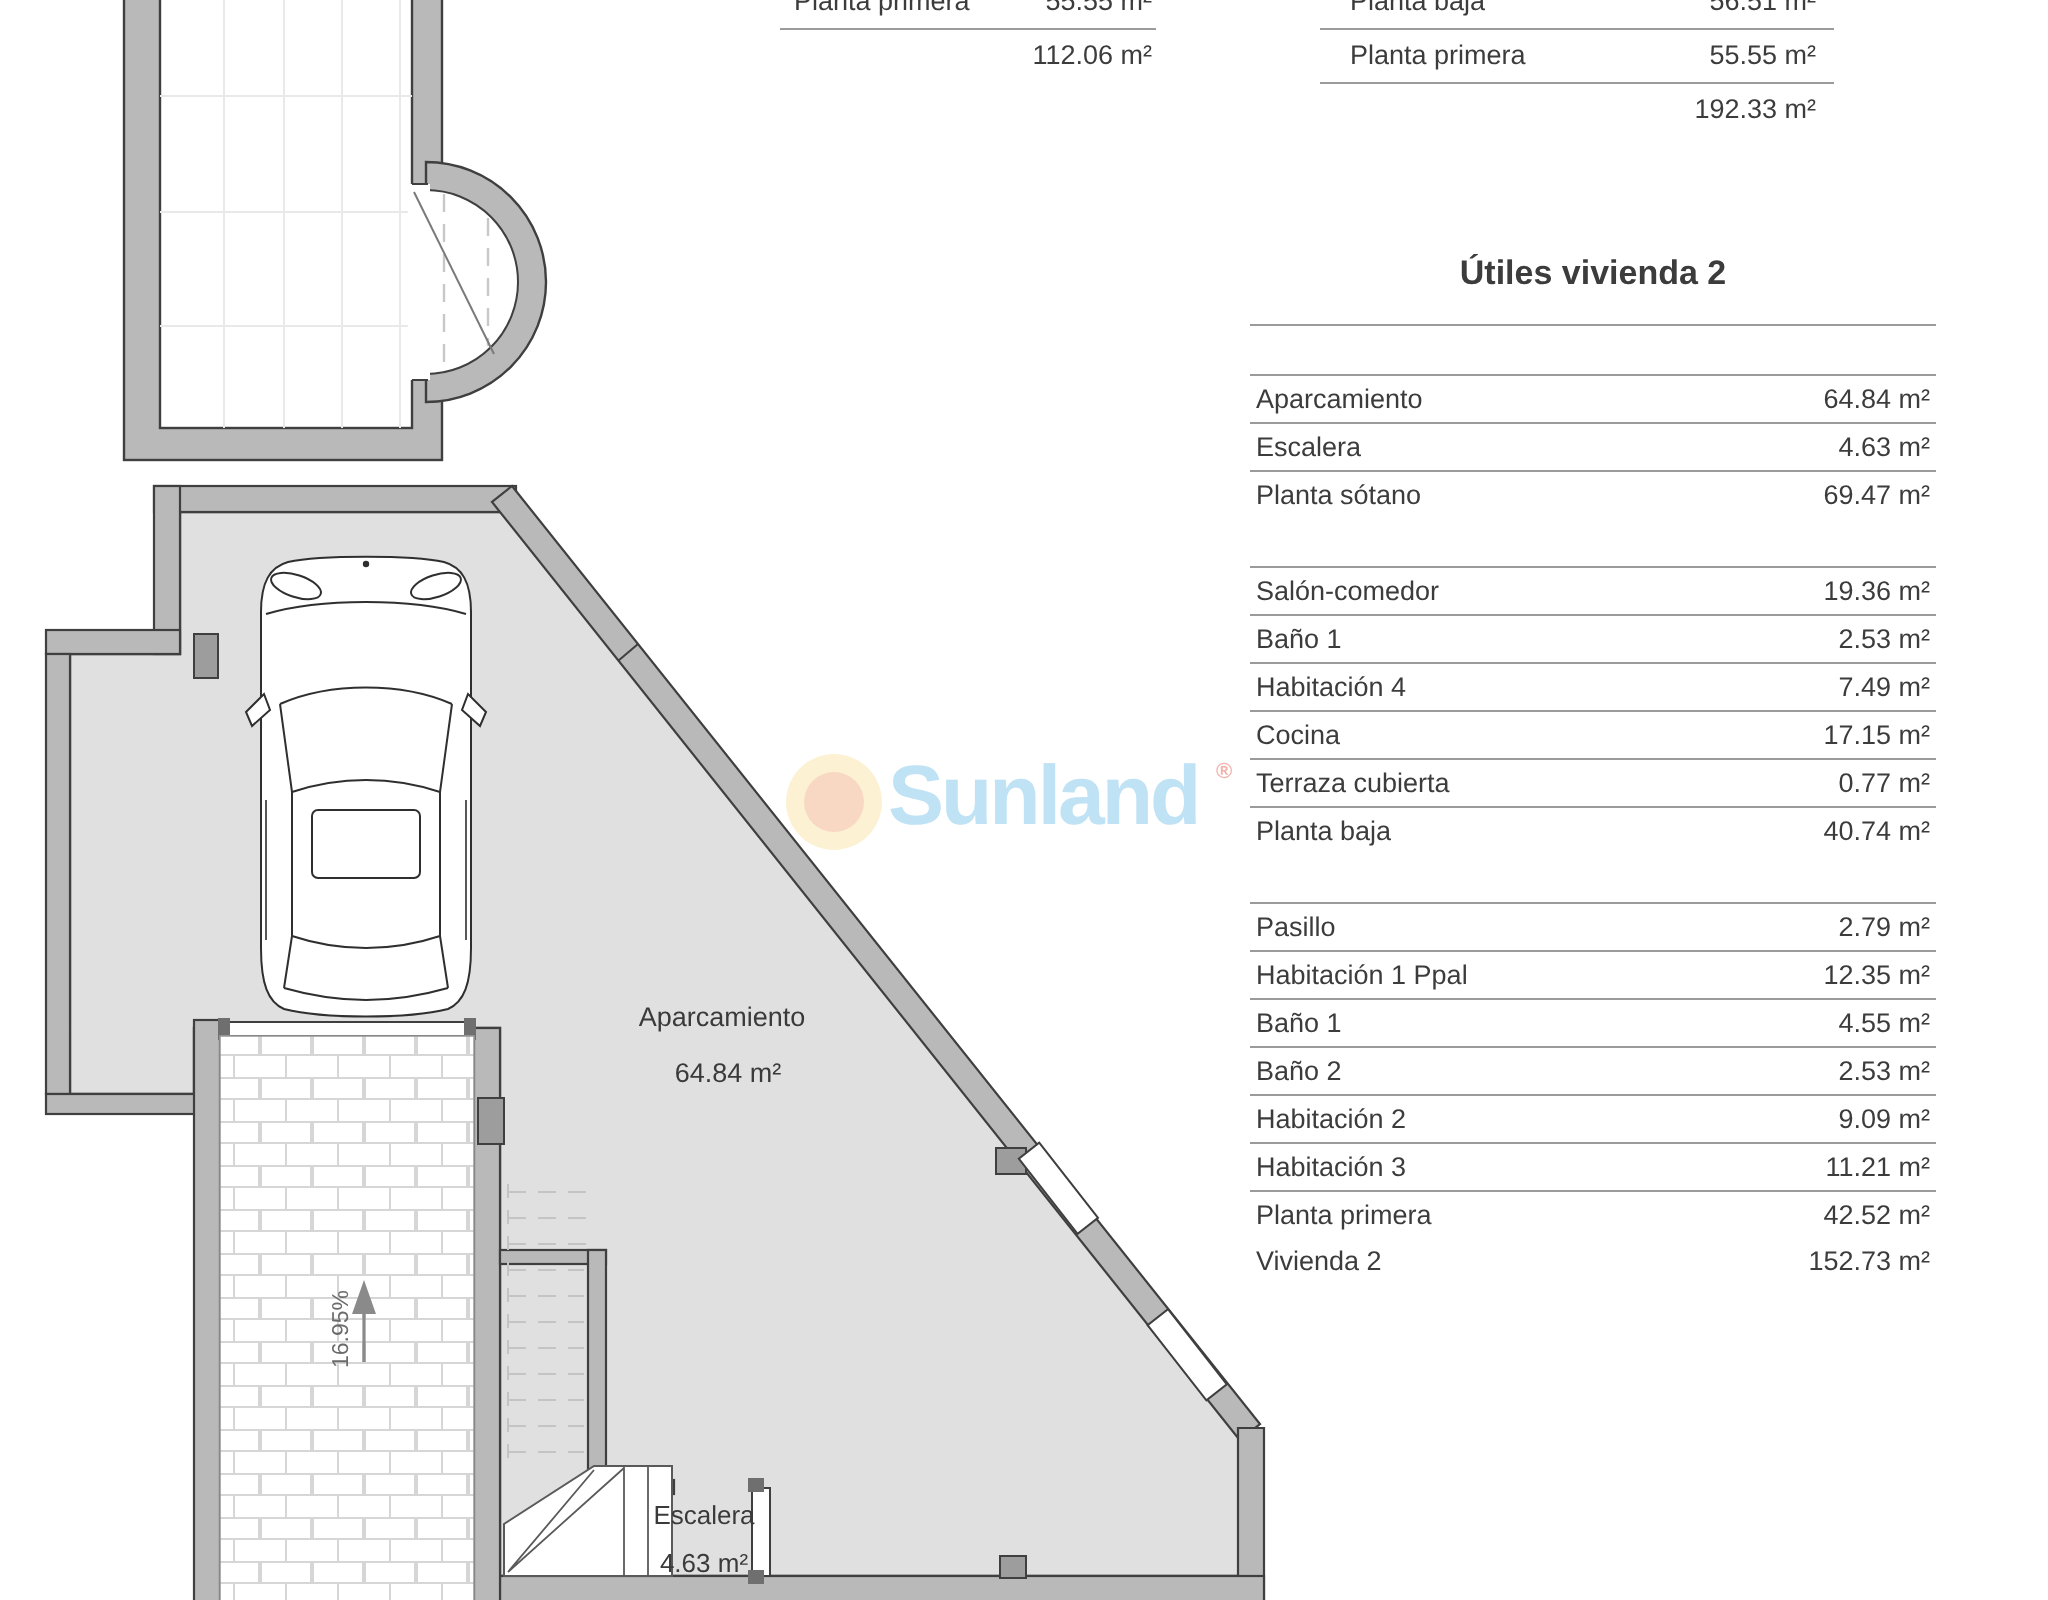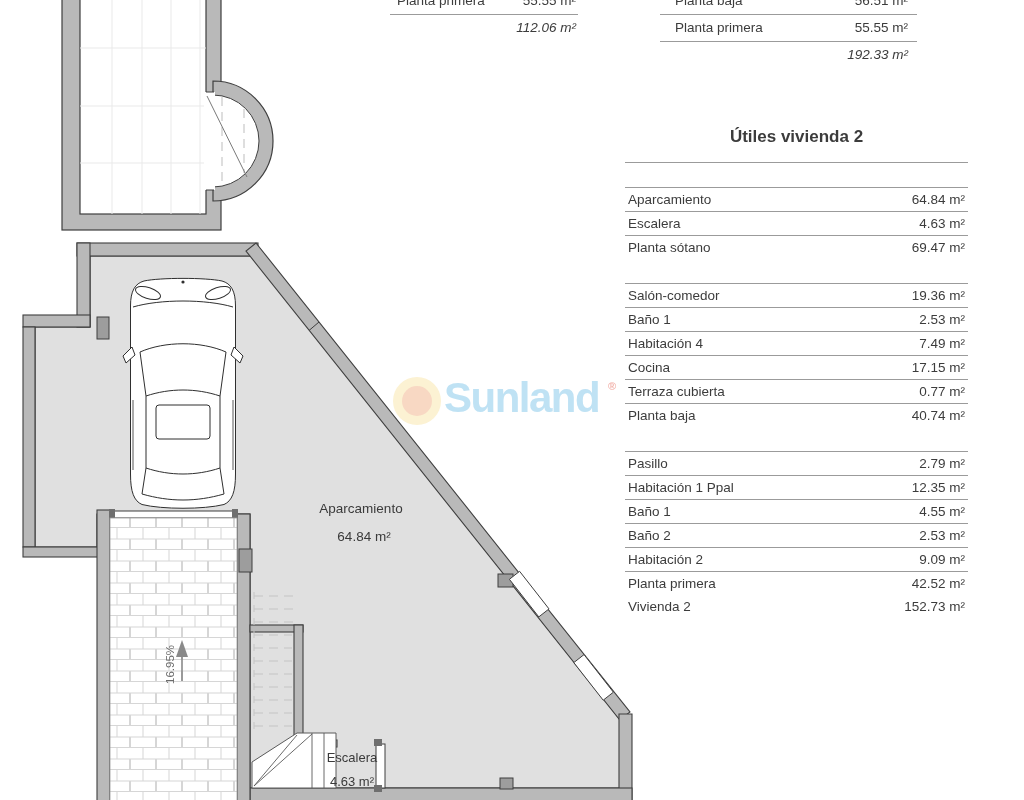--- a/index.html
+++ b/index.html
@@ -4,21 +4,21 @@
 <style>
   html,body{margin:0;padding:0;background:#ffffff;}
   #stage{
     position:relative;width:1024px;height:800px;overflow:hidden;background:#fff;
     font-family:"Liberation Sans", sans-serif;color:#3c3c3c;
   }
   
   .tbl{position:absolute;font-size:13.5px;color:#3c3c3c;}
   .srow{display:flex;justify-content:space-between;height:26px;line-height:26px;
         border-bottom:1px solid #9b9b9b;}
-  .srow.stotal{border-bottom:none;font-style:italic;}
+  .srow.stotal{border-bottom:none;}
   .tbl-left .srow{padding-left:7px;padding-right:2px;}
   .tbl-right .srow{padding-left:15px;padding-right:9px;}
   .tbl-left{left:390px;top:-12px;width:188px;}
   .tbl-right{left:660px;top:-12px;width:257px;}
   .tbl-utiles{left:625px;top:123px;width:343px;}
   .ut-title{height:39px;line-height:28px;text-align:center;font-size:17px;
             border-bottom:1px solid #9b9b9b;font-weight:bold;}
   .sec{margin-top:24px;}
   .trow{display:flex;justify-content:space-between;height:23px;line-height:23px;
         border-top:1px solid #9b9b9b;padding-left:3px;padding-right:3px;}
@@ -246,20 +246,24 @@
           </div>
           <div class="trow">
             <span class="tlabel">Baño 2</span>
             <span class="tval">2.53 m²</span>
           </div>
           <div class="trow">
             <span class="tlabel">Habitación 2</span>
             <span class="tval">9.09 m²</span>
           </div>
           <div class="trow">
+            <span class="tlabel">Habitación 3</span>
+            <span class="tval">11.21 m²</span>
+          </div>
+          <div class="trow">
             <span class="tlabel">Planta primera</span>
             <span class="tval">42.52 m²</span>
           </div>
           <div class="trow noline">
             <span class="tlabel">Vivienda 2</span>
             <span class="tval">152.73 m²</span>
           </div>
         </div>
       </div>
   </div>

